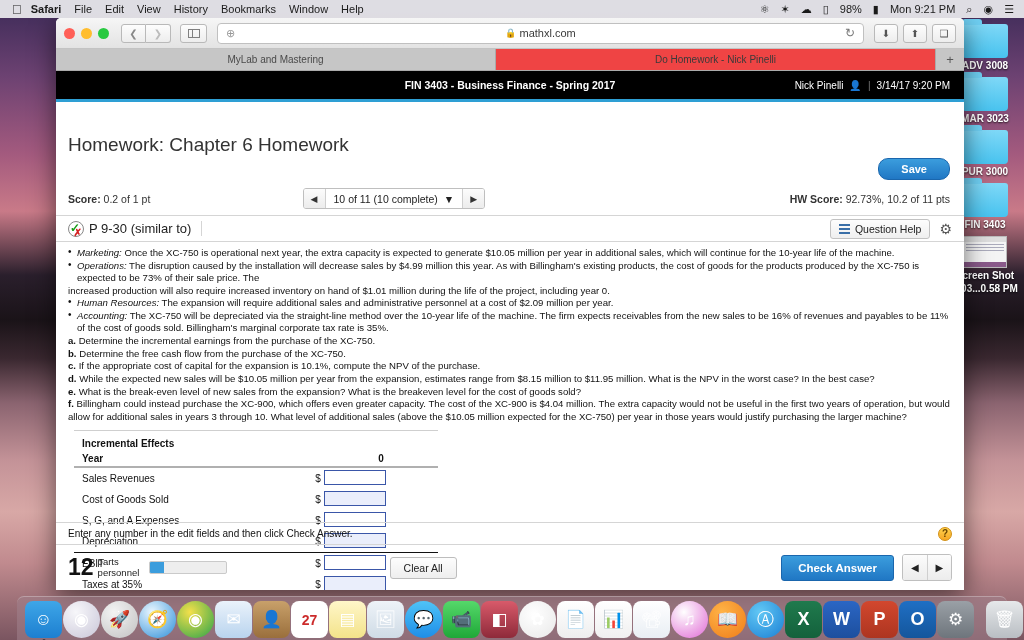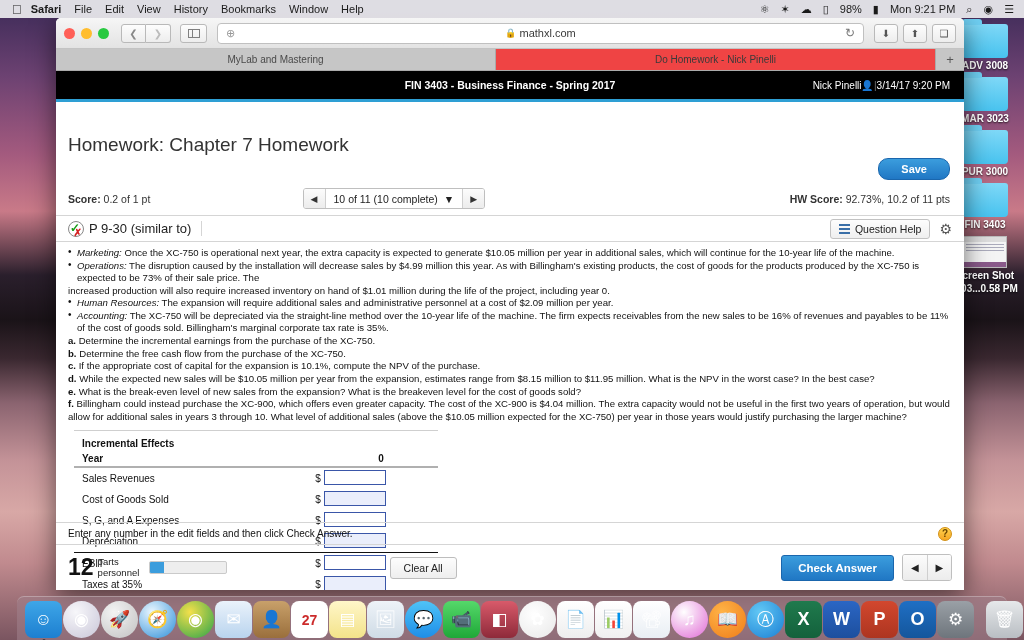--- a/index.html
+++ b/index.html
@@ -117,21 +117,21 @@
   }
 
   
   .page { position: relative; height: 519px; background: #fff; }
   .course-bar {
     height: 28px; background: #000; color: #fff; display: flex; align-items: center;
     font-size: 10.5px; position: relative;
   }
   .course-title { position: absolute; left: 0; right: 0; text-align: center; font-weight: bold; }
   .course-right {
-    margin-left: auto; display: flex; align-items: center; gap: 0;
+    margin-left: auto; display: flex; align-items: center; gap: 6px;
     padding-right: 14px; position: relative; z-index: 2; font-size: 10px;
   }
   .course-right .sep { color: #777; }
   .blue-rule { height: 3px; background: #2e9fd4; }
 
   .hw-head {
     display: flex; align-items: center; padding: 8px 14px 6px 12px;
   }
   .hw-title { font-size: 19px; color: #333; font-weight: normal; }
   .btn-save {
@@ -370,21 +370,21 @@
       <span class="course-right">
         <span>Nick Pinelli</span>
         <span>👤</span>
         <span class="sep">|</span>
         <span>3/14/17 9:20 PM</span>
       </span>
     </div>
     <div class="blue-rule"></div>
 
     <div class="hw-head">
-      <div class="hw-title">Homework: Chapter 7 Homework</div>
+      <div class="hw-title">Homework: Chapter 6 Homework</div>
       <div class="btn-save">Save</div>
     </div>
 
     <div class="score-row">
       <span><b>Score:</b>
         <span>0.2 of 1 pt</span></span>
       <div class="qnav">
         <div class="arr l">◀</div>
         <div class="sel">
           <span>10 of 11 (10 complete)</span>

